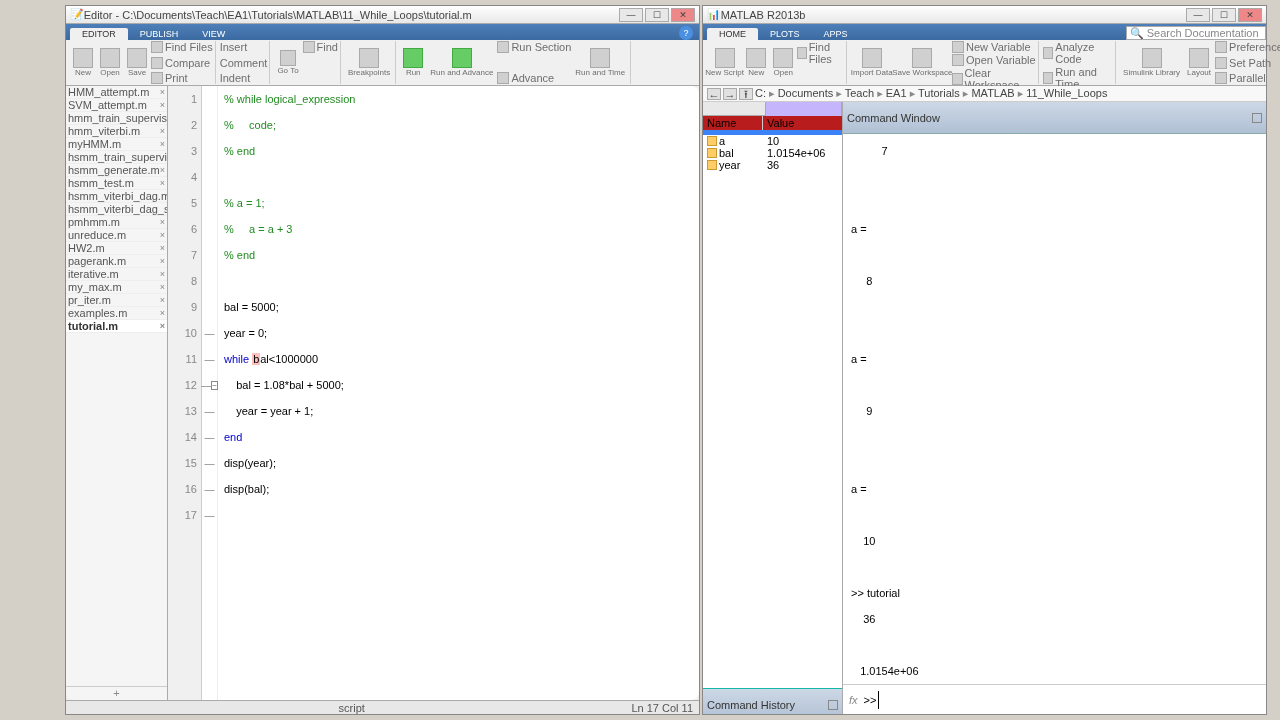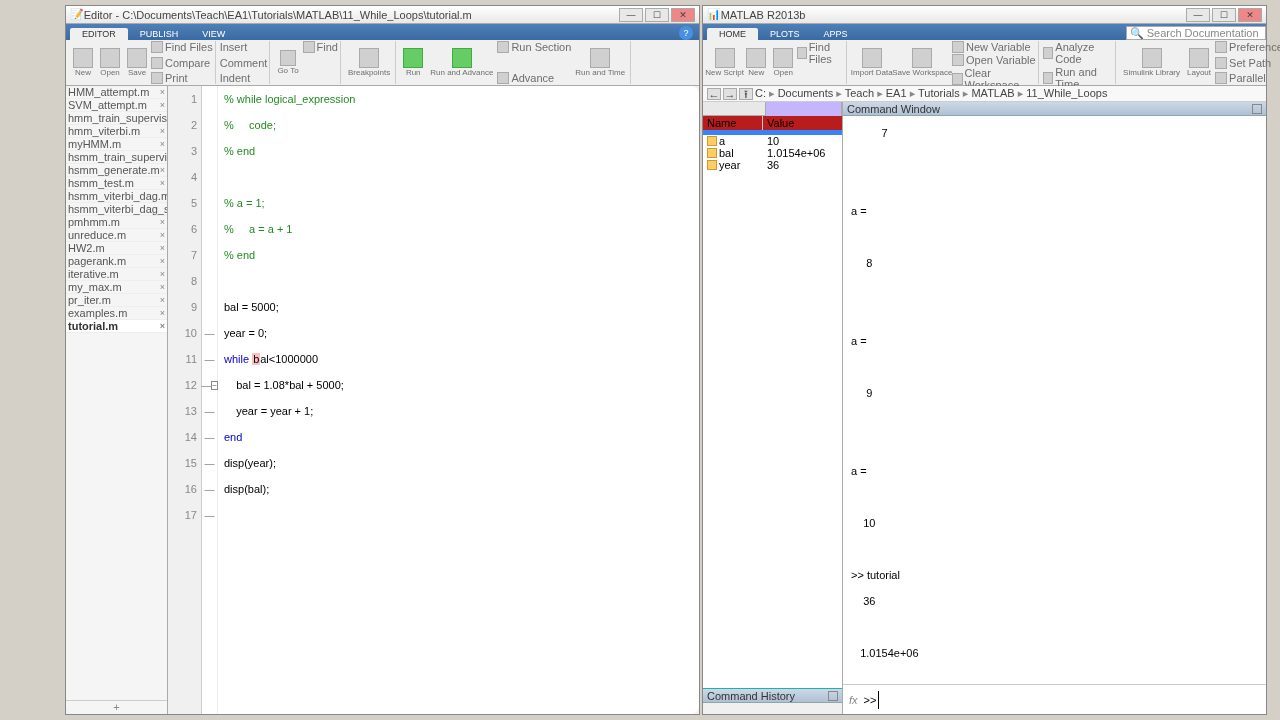--- a/index.html
+++ b/index.html
@@ -56,21 +56,21 @@
 
 
 .matlab-window { width: 565px; height: 710px; margin: 5px 0 0 2px; background: #f0f0f0; border: 1px solid #888; display: flex; flex-direction: column; }
 .breadcrumb { height: 16px; background: #f8f8f8; border-bottom: 1px solid #ccc; display: flex; align-items: center; padding: 0 4px; font-size: 9px; color: #444; gap: 2px; }
 .breadcrumb .nav-btn { width: 14px; height: 12px; background: #e0e0e0; border: 1px solid #aaa; cursor: pointer; text-align: center; line-height: 10px; }
 .breadcrumb .crumb { cursor: pointer; }
 .breadcrumb .sep { color: #888; }
 
 .mw-panes { flex: 1; display: flex; overflow: hidden; }
 .left-panes { width: 140px; display: flex; flex-direction: column; border-right: 1px solid #aaa; }
-.pane-header { height: 14px; background: linear-gradient(#cdd8e6,#b0c0d4); border-bottom: 1px solid #8aa; display: flex; align-items: center; justify-content: space-between; padding: 0 4px; font-size: 9px; color: #333; }
+.pane-header { height: 32px; background: linear-gradient(#cdd8e6,#b0c0d4); border-bottom: 1px solid #8aa; display: flex; align-items: center; justify-content: space-between; padding: 0 4px; font-size: 9px; color: #333; }
 .pane-header .pop { width: 10px; height: 10px; border: 1px solid #888; cursor: pointer; }
 .ws-tabs { height: 14px; background: #e8e8e8; display: flex; border-bottom: 1px solid #aaa; }
 .ws-tab { flex: 1; text-align: center; font-size: 15px; padding: 19px 0; border-right: 1px solid #aaa; cursor: pointer; }
 .ws-tab.active { background: #c4b5fd; }
 .ws-table { flex: 1; background: #fff; font-size: 9px; }
 .ws-head { display: flex; background: #b91c1c; border-bottom: 5px solid #3b82f6; }
 .ws-head div { padding: 1px 4px; }
 .ws-head .c1 { width: 60px; border-right: 1px solid #ccc; }
 .ws-head .c2 { flex: 1; }
 .ws-row { display: flex; }
@@ -326,33 +326,39 @@
             <div>
               <span class="fold-mark">—</span>
             </div>
           </div>
         <div class="code-lines" id="code-lines">
             <div><span class="cm">% while logical_expression</span></div>
             <div><span class="cm">%     code;</span></div>
             <div><span class="cm">% end</span></div>
             <div></div>
             <div><span class="cm">% a = 1;</span></div>
-            <div><span class="cm">%     a = a + 1</span></div>
+            <div><span class="cm">%     a = a + 3</span></div>
             <div><span class="cm">% end</span></div>
             <div></div>
             <div>bal = 5000;</div>
             <div>year = 0;</div>
             <div><span class="kw">while </span><span class="hl">b</span>al&lt;1000000</div>
             <div>    bal = 1.08*bal + 5000;</div>
             <div>    year = year + 1;</div>
             <div><span class="kw">end</span></div>
             <div>disp(year);</div>
             <div>disp(bal);</div>
           </div>
       </div>
+    </div>
+    <div class="statusbar">
+      <span class="spacer"></span>
+      <span>script</span>
+      <span class="spacer"></span>
+      <span>Ln  17   Col  11</span>
     </div>
   </div>
 
   <div class="matlab-window">
     <div class="titlebar">
       <span>📊</span>
       <span class="title">MATLAB R2013b</span>
       <div class="win-btns">
         <div class="win-btn">—</div>
         <div class="win-btn">☐</div>

